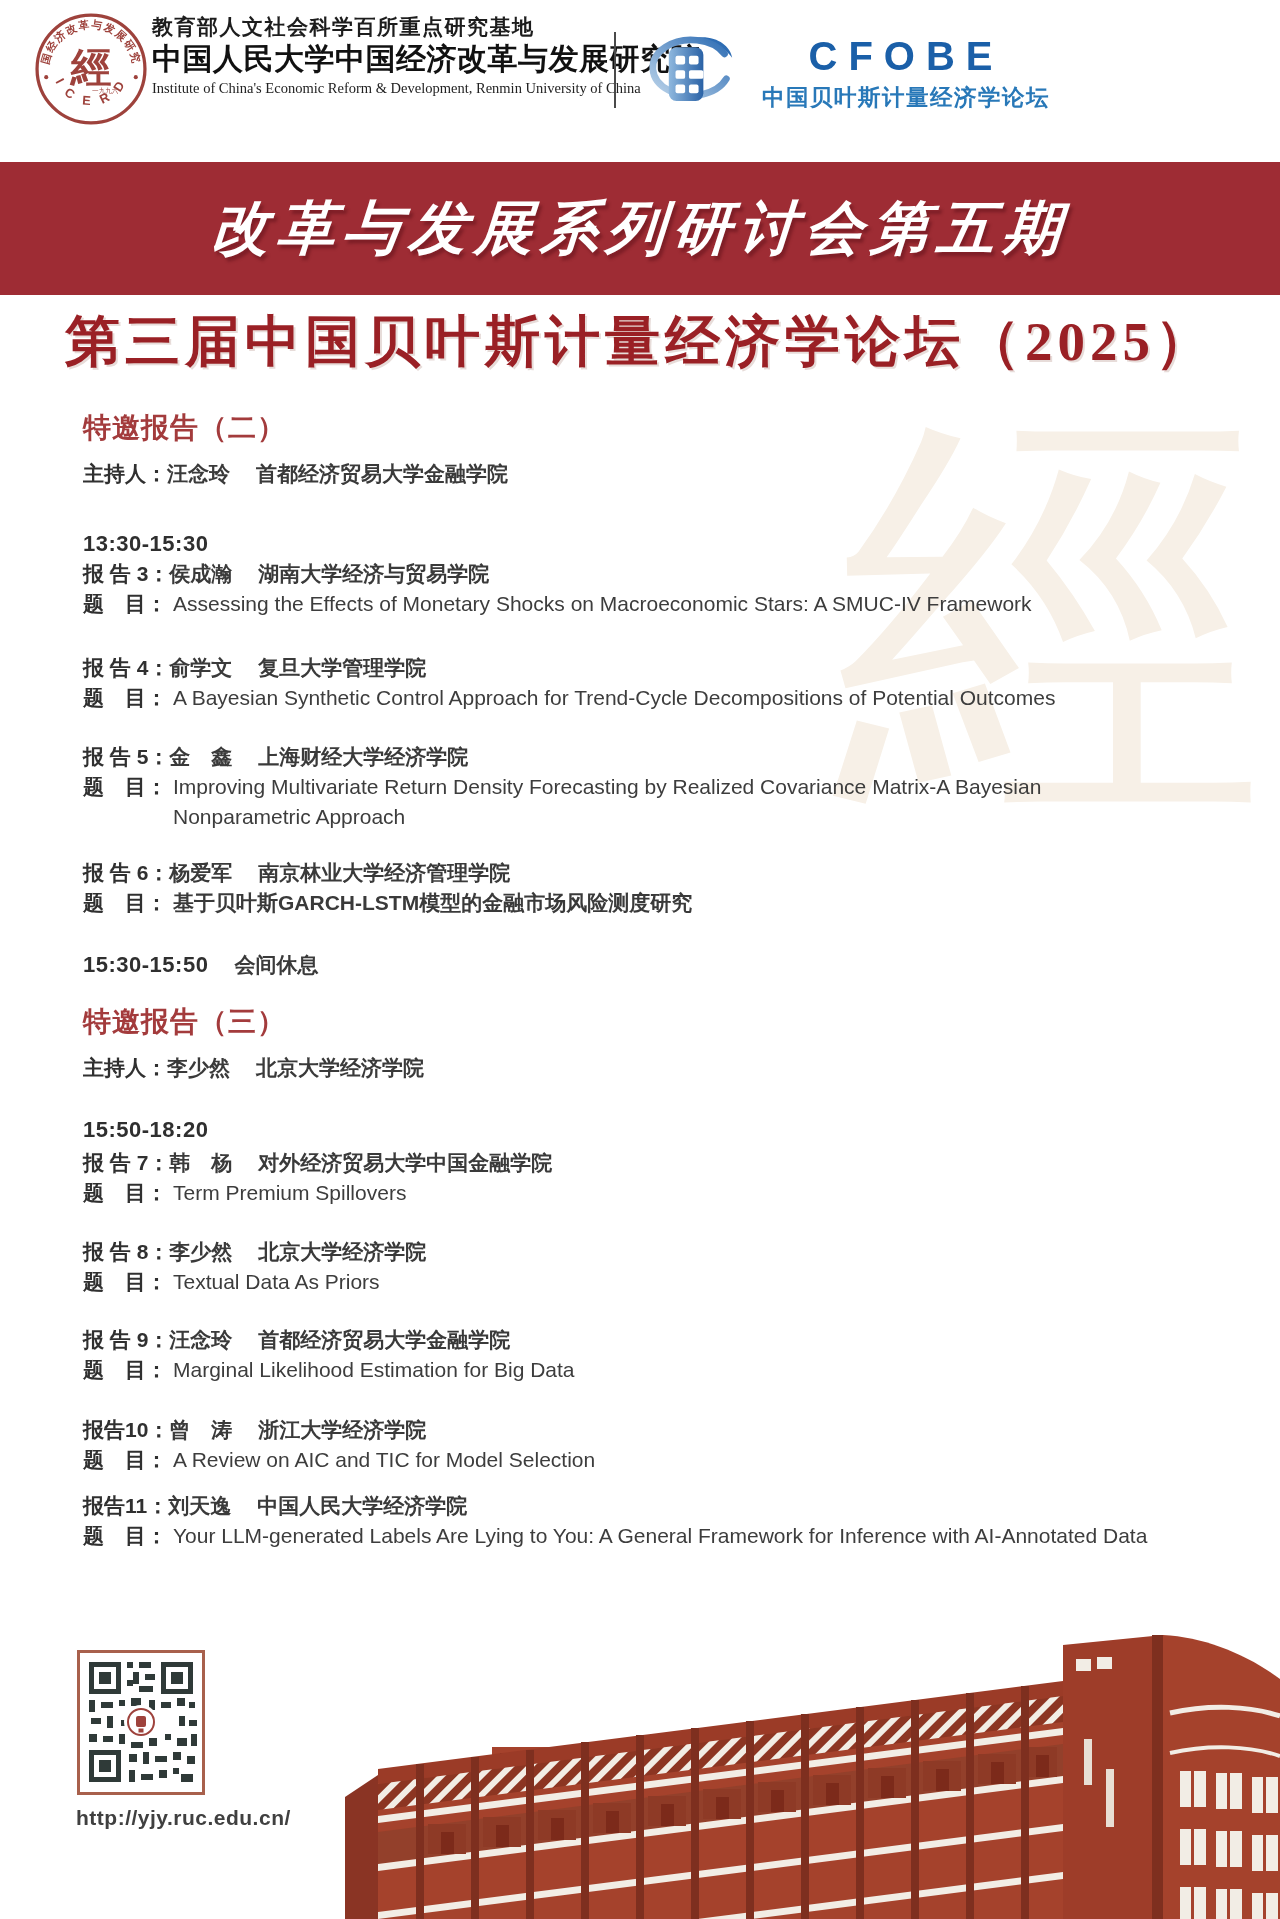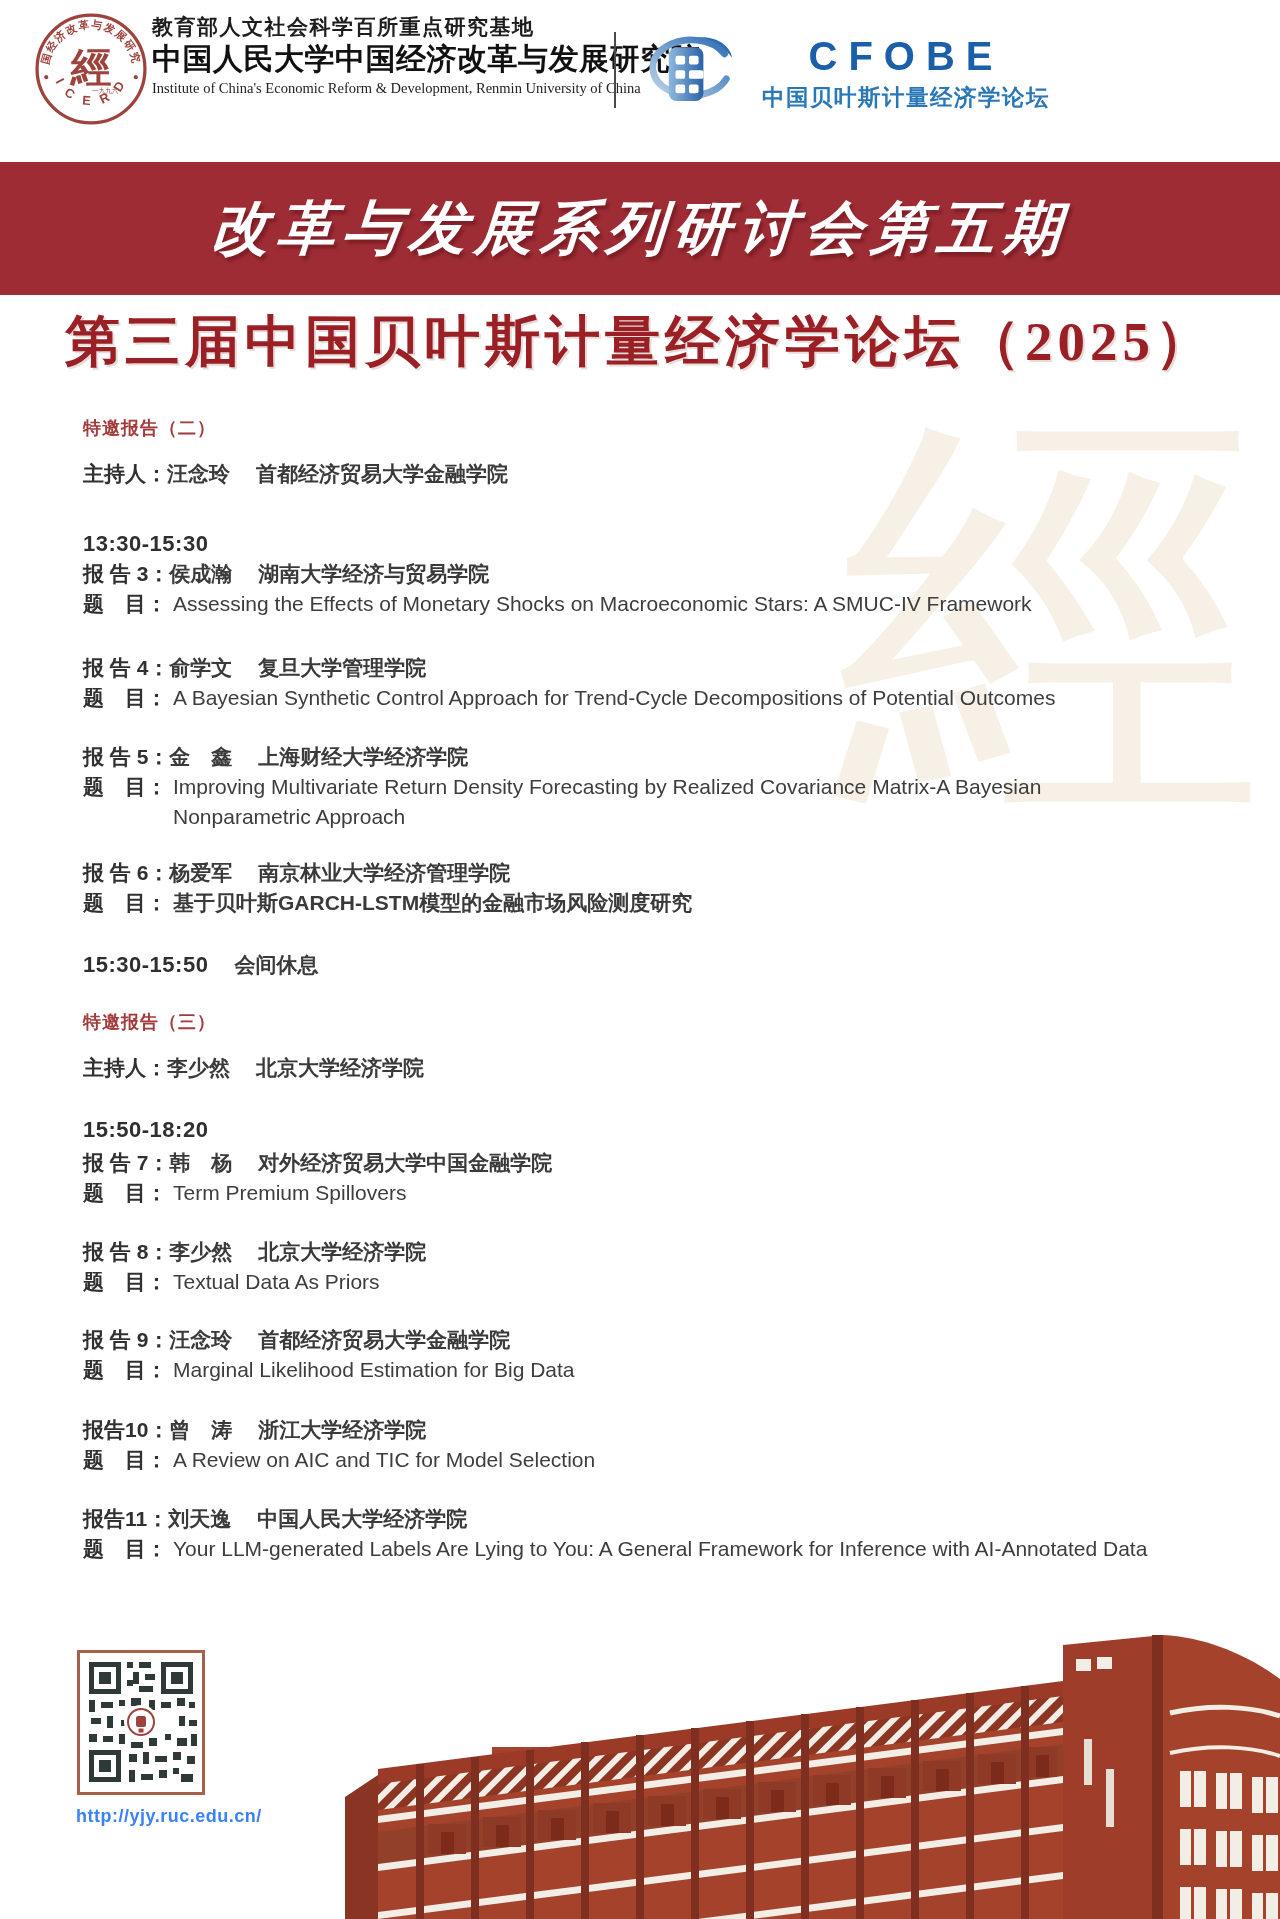--- a/index.html
+++ b/index.html
@@ -36,31 +36,31 @@
   
   .watermark{position:absolute;left:835px;top:400px;font-family:"Liberation Serif","DejaVu Serif",serif;
              font-size:430px;line-height:430px;color:#f7f0e7;user-select:none;z-index:0;}
 
   
   .sched{position:absolute;left:83px;top:413px;right:42px;z-index:2;}
   .line{display:flex;align-items:flex-start;line-height:30px;font-size:21px;color:#3a3a3a;}
   .lab{white-space:pre;font-weight:700;color:#303030;}
   .speaker{font-weight:700;margin-right:26px;white-space:pre;}
   .affil{font-weight:700;}
-  .heading{color:#a33b3c;font-weight:900;font-size:18px;letter-spacing:1px;}
+  .heading{color:#a33b3c;font-weight:900;font-size:28px;letter-spacing:1px;}
   .time{font-weight:700;color:#2f2f2f;font-size:22px;letter-spacing:0.5px;}
   .tlab{margin-right:6px;}
   .topic{font-weight:400;font-size:21px;color:#3d3d3d;}
   .topic.cn{font-weight:700;color:#3a3a3a;}
   .topic.narrow{max-width:890px;}
   .break-label{font-weight:700;margin-left:26px;}
 
   
   .qr-wrap{position:absolute;left:77px;top:1650px;z-index:3;}
-  .site-url{position:absolute;left:76px;top:1806px;font-size:18px;font-weight:700;color:#3b82f6;
+  .site-url{position:absolute;left:76px;top:1806px;font-size:21px;font-weight:700;color:#404040;
             letter-spacing:0.5px;z-index:3;}
   .building{position:absolute;left:0;bottom:0;width:1280px;height:300px;z-index:1;}
 </style>
 </head>
 <body>
 
 <div class="poster">
 
   <div class="watermark">經</div>
 
@@ -229,21 +229,21 @@
     <div class="line" style="margin-top:30px">
       <span class="lab">报告10：</span>
       <span class="speaker">曾　涛</span>
       <span class="affil">浙江大学经济学院</span>
     </div>
     <div class="line">
       <span class="lab tlab">题　目：</span>
       <span class="topic">A Review on AIC and TIC for Model Selection</span>
     </div>
 
-    <div class="line" style="margin-top:29px">
+    <div class="line" style="margin-top:16px">
       <span class="lab">报告11：</span>
       <span class="speaker">刘天逸</span>
       <span class="affil">中国人民大学经济学院</span>
     </div>
     <div class="line">
       <span class="lab tlab">题　目：</span>
       <span class="topic">Your LLM-generated Labels Are Lying to You: A General Framework for Inference with AI-Annotated Data</span>
     </div>
   </div>
 

